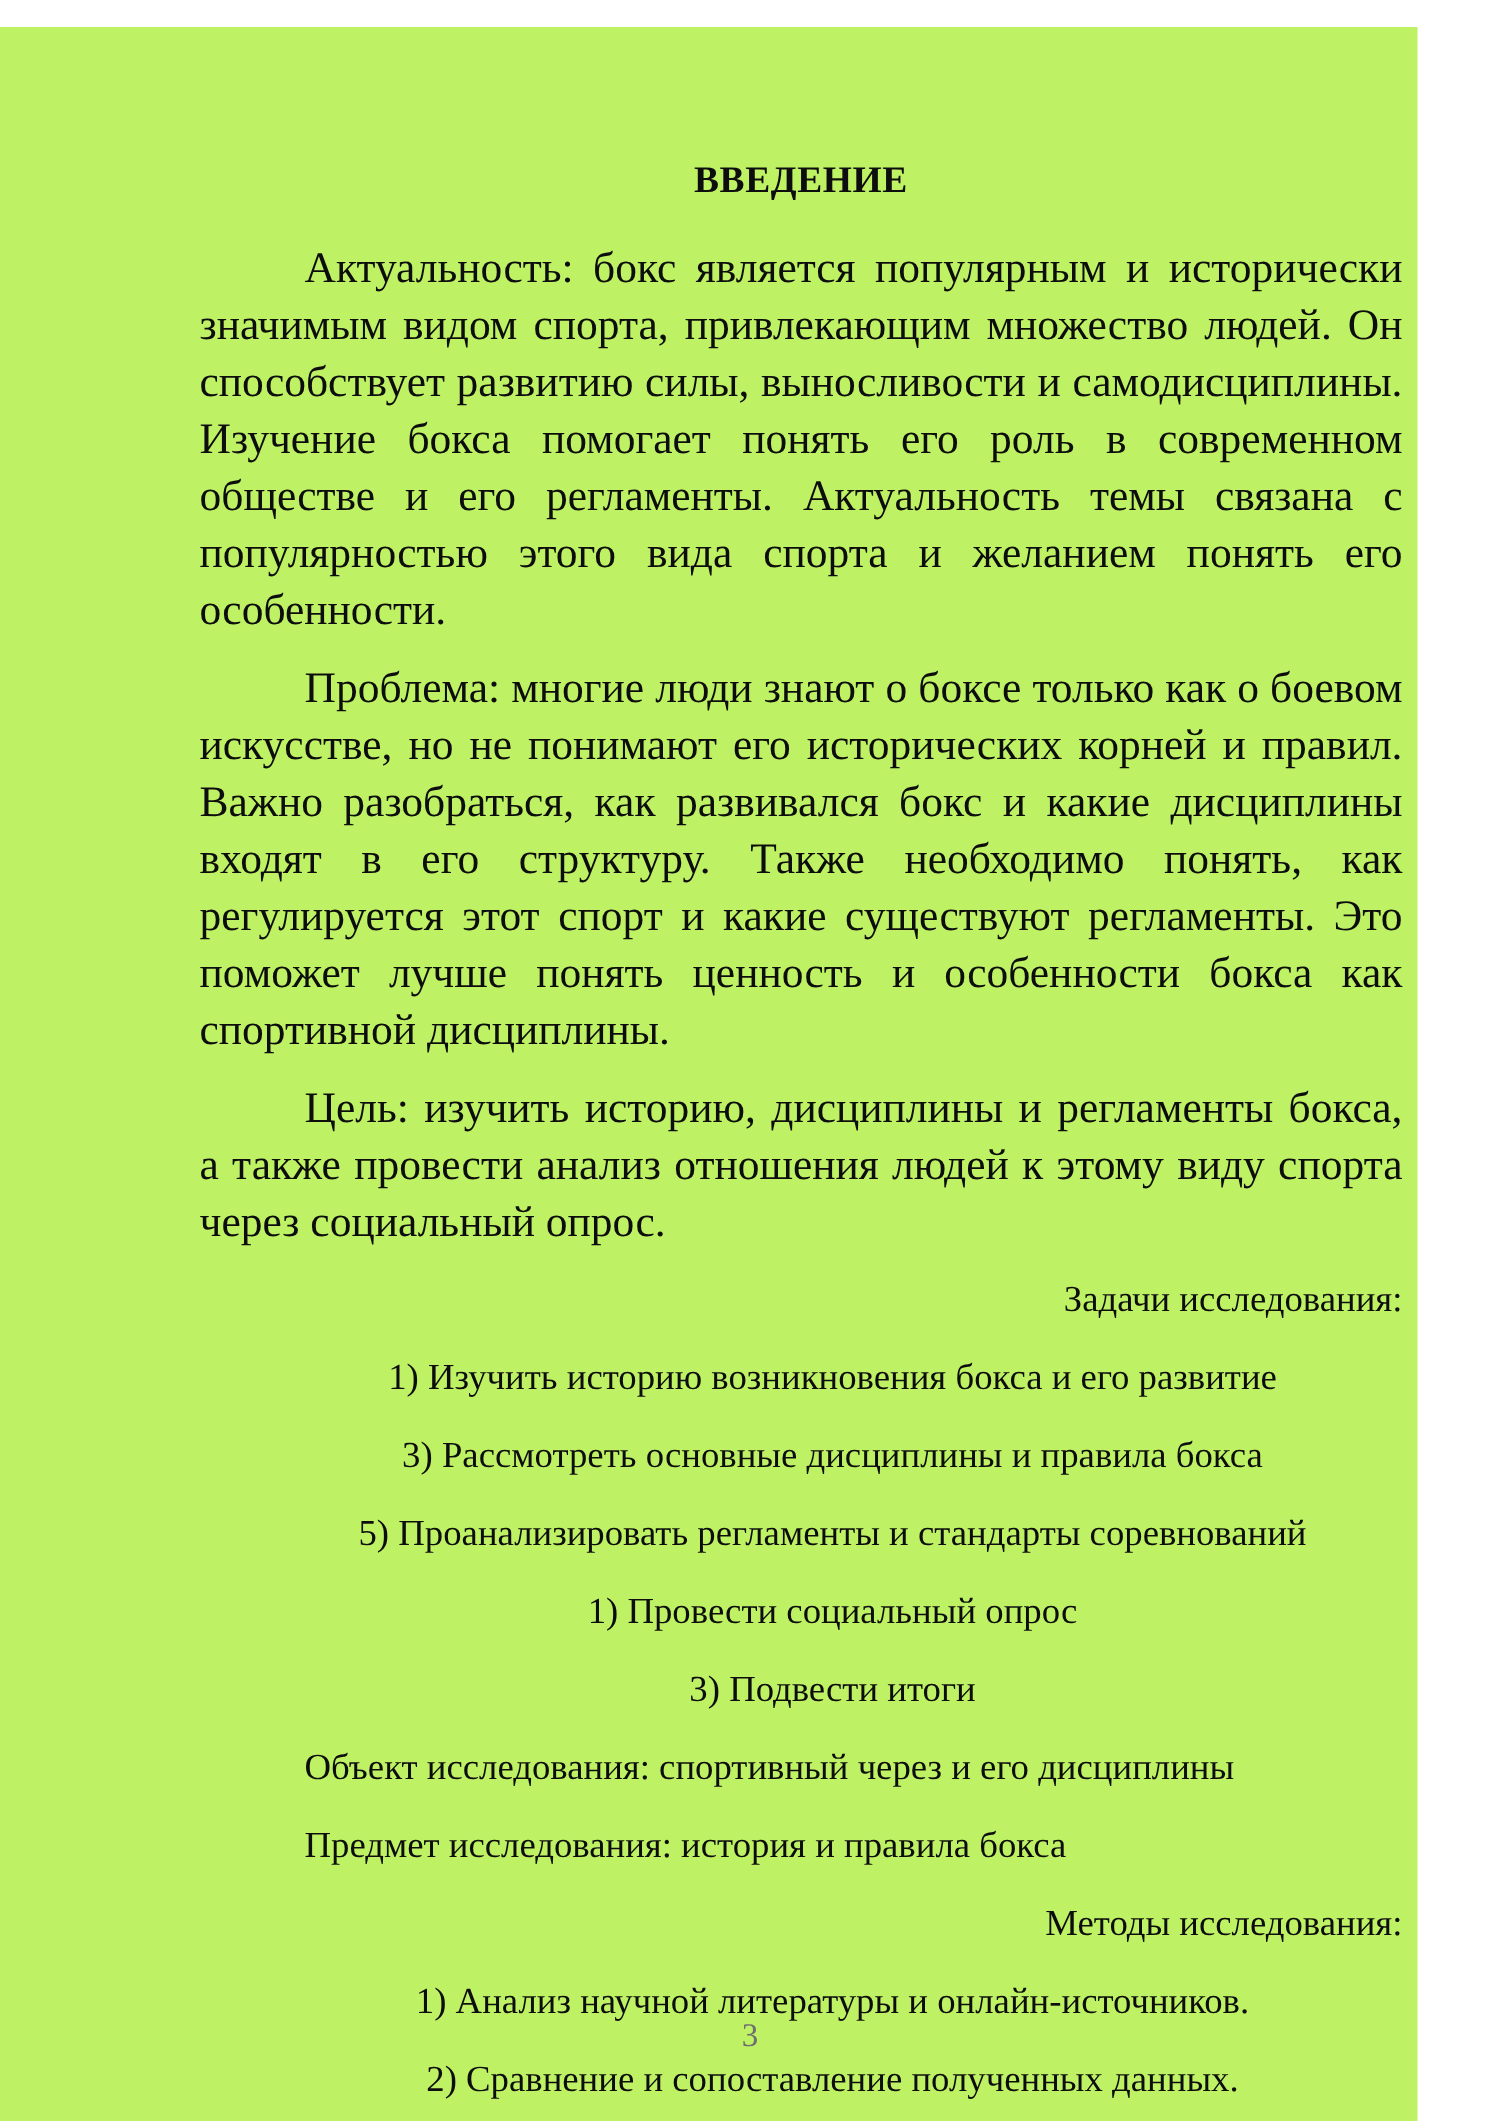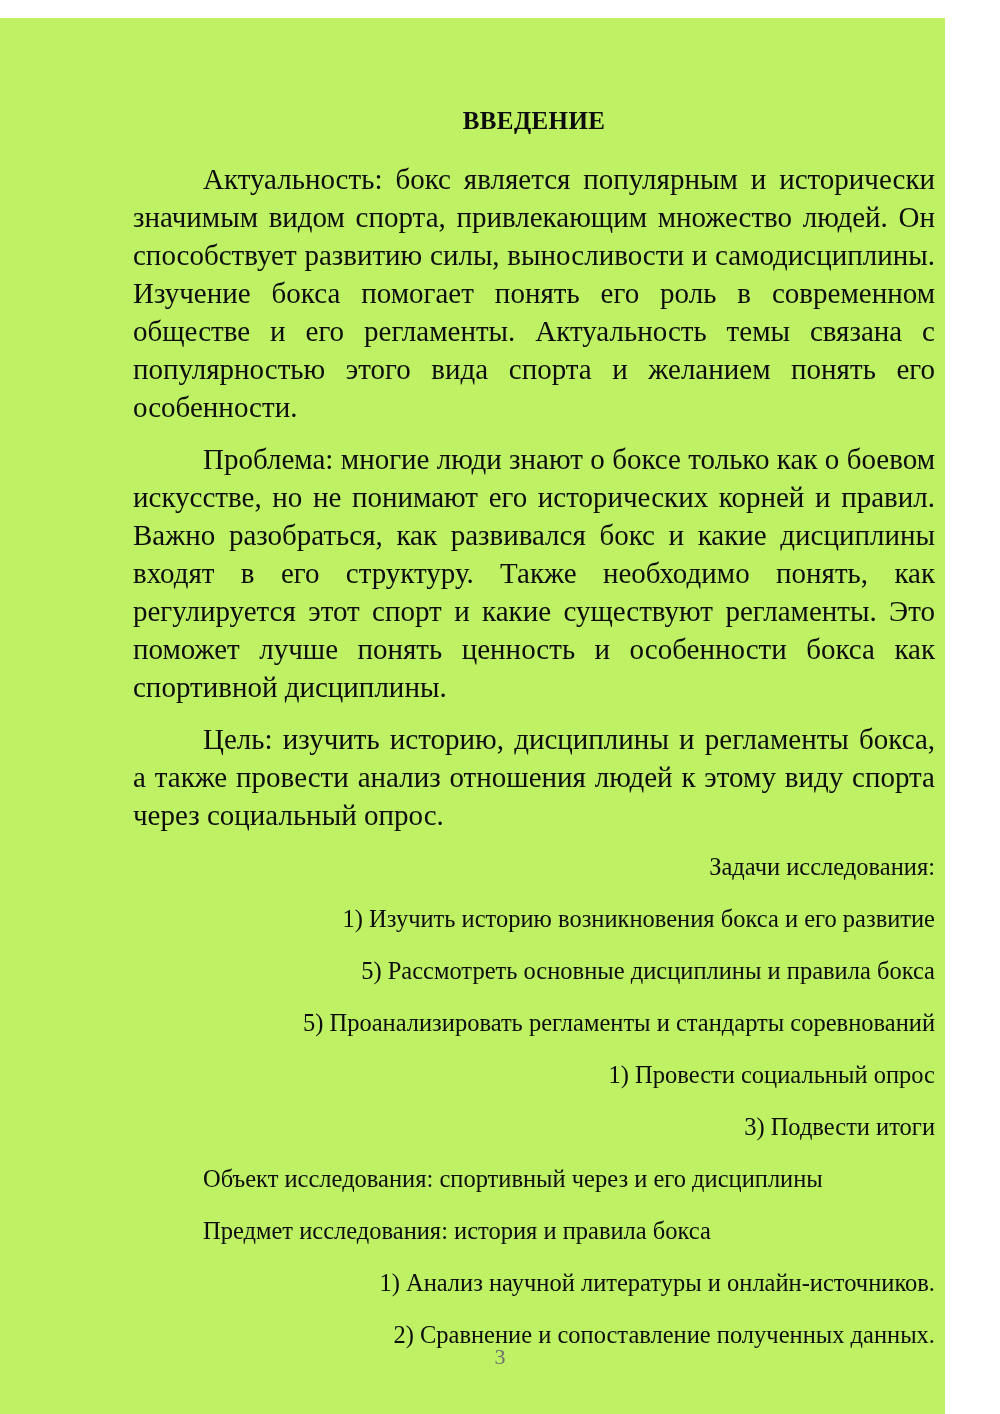--- a/index.html
+++ b/index.html
@@ -67,21 +67,21 @@
     margin: 0 0 14px 0;
     padding: 0;
   }
   ol.numbered li {
     font-size: 24.5px;
     line-height: 38px;
     margin: 0 0 14px 0;
     padding-left: 42px;
     text-indent: -42px;
     margin-left: 42px;
-    text-align: right;
+    text-align: center;
   }
   .page-number {
     position: absolute;
     left: 0;
     top: 1328px;
     width: 1000px;
     text-align: center;
     font-size: 22px;
     color: #6f6f6f;
     line-height: 1;
@@ -99,31 +99,32 @@
     <p class="para">Актуальность: бокс является популярным и исторически значимым видом спорта, привлекающим множество людей. Он способствует развитию силы, выносливости и самодисциплины. Изучение бокса помогает понять его роль в современном обществе и его регламенты. Актуальность темы связана с популярностью этого вида спорта и желанием понять его особенности.</p>
 
     <p class="para">Проблема: многие люди знают о боксе только как о боевом искусстве, но не понимают его исторических корней и правил. Важно разобраться, как развивался бокс и какие дисциплины входят в его структуру. Также необходимо понять, как регулируется этот спорт и какие существуют регламенты. Это поможет лучше понять ценность и особенности бокса как спортивной дисциплины.</p>
 
     <p class="para">Цель: изучить историю, дисциплины и регламенты бокса, а также провести анализ отношения людей к этому виду спорта через социальный опрос.</p>
 
     <p class="heading-line">Задачи исследования:</p>
 
     <ol class="numbered">
       <li>1) Изучить историю возникновения бокса и его развитие</li>
-      <li>5) Рассмотреть основные дисциплины и правила бокса</li>
+      <li>3) Рассмотреть основные дисциплины и правила бокса</li>
       <li>5) Проанализировать регламенты и стандарты соревнований</li>
       <li>1) Провести социальный опрос</li>
       <li>3) Подвести итоги</li>
     </ol>
 
     <p class="sub-line">Объект исследования: спортивный через и его дисциплины</p>
 
     <p class="sub-line">Предмет исследования: история и правила бокса</p>
 
 
+    <p class="heading-line">Методы исследования:</p>
 
     <ol class="numbered">
       <li>1) Анализ научной литературы и онлайн-источников.</li>
       <li>2) Сравнение и сопоставление полученных данных.</li>
     </ol>
 
   </div>
 
   <div class="page-number">3</div>
 

